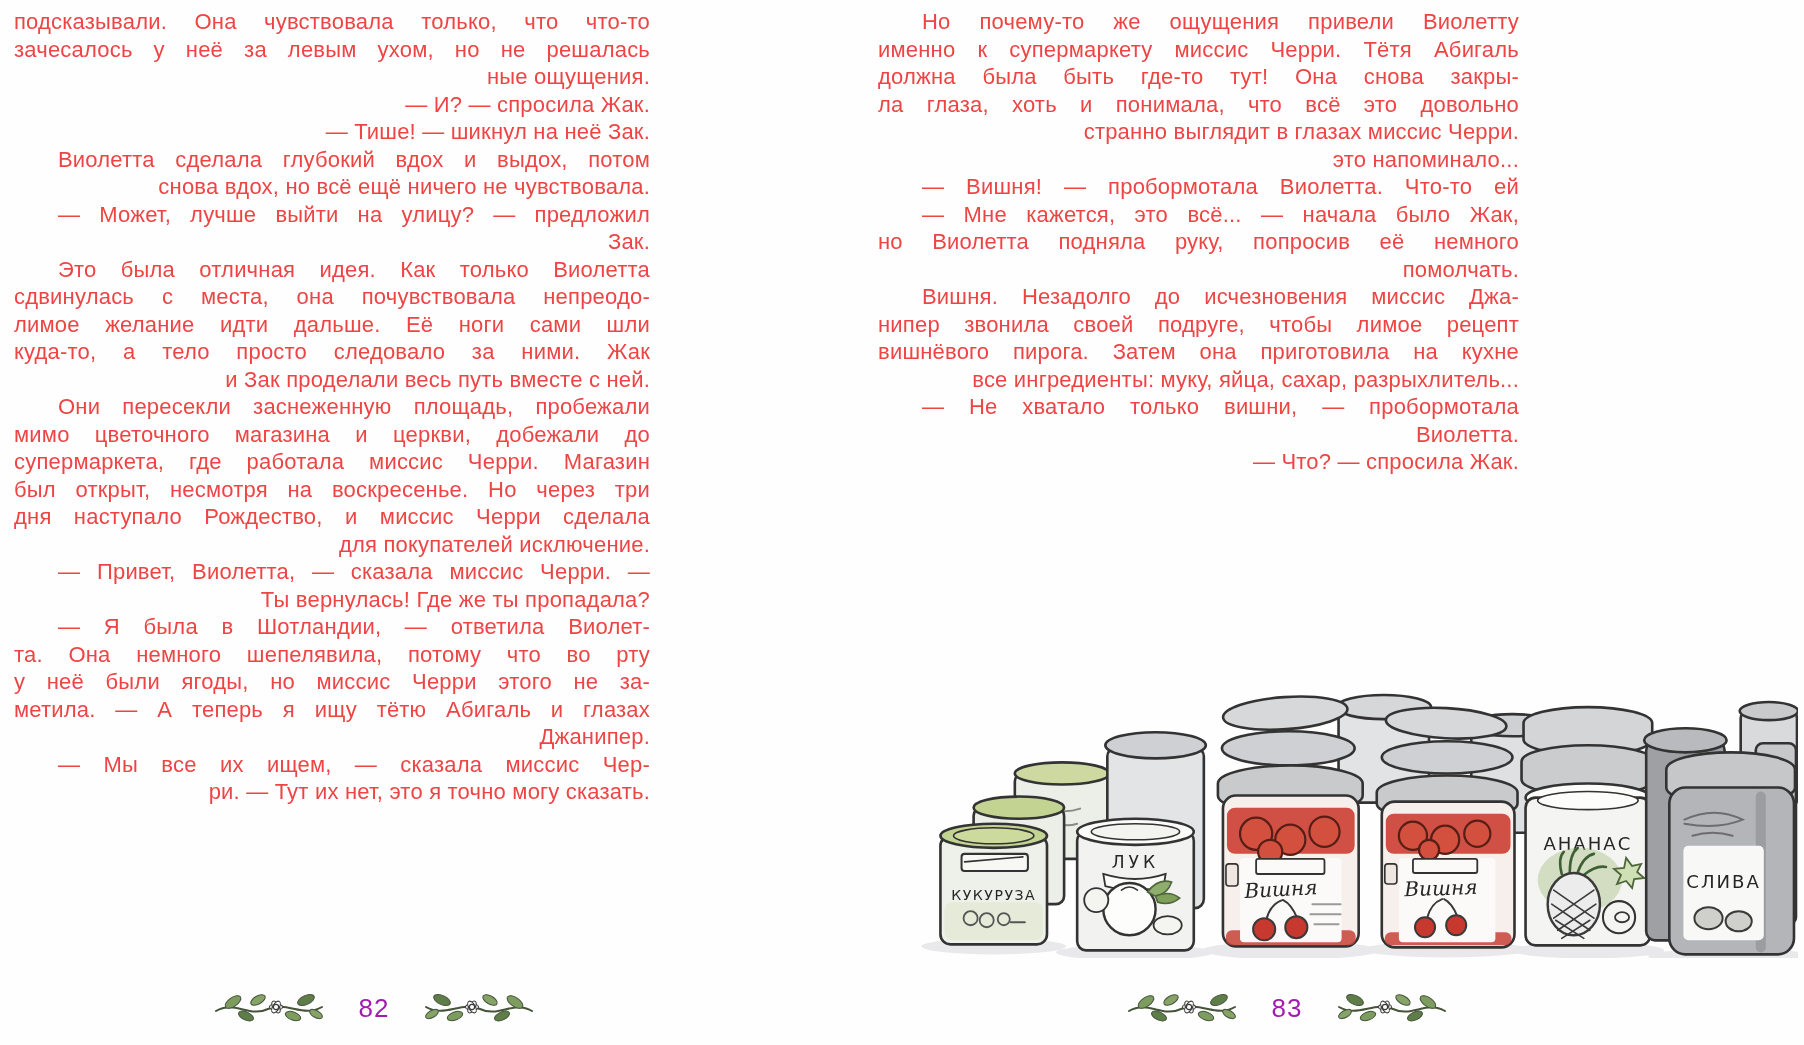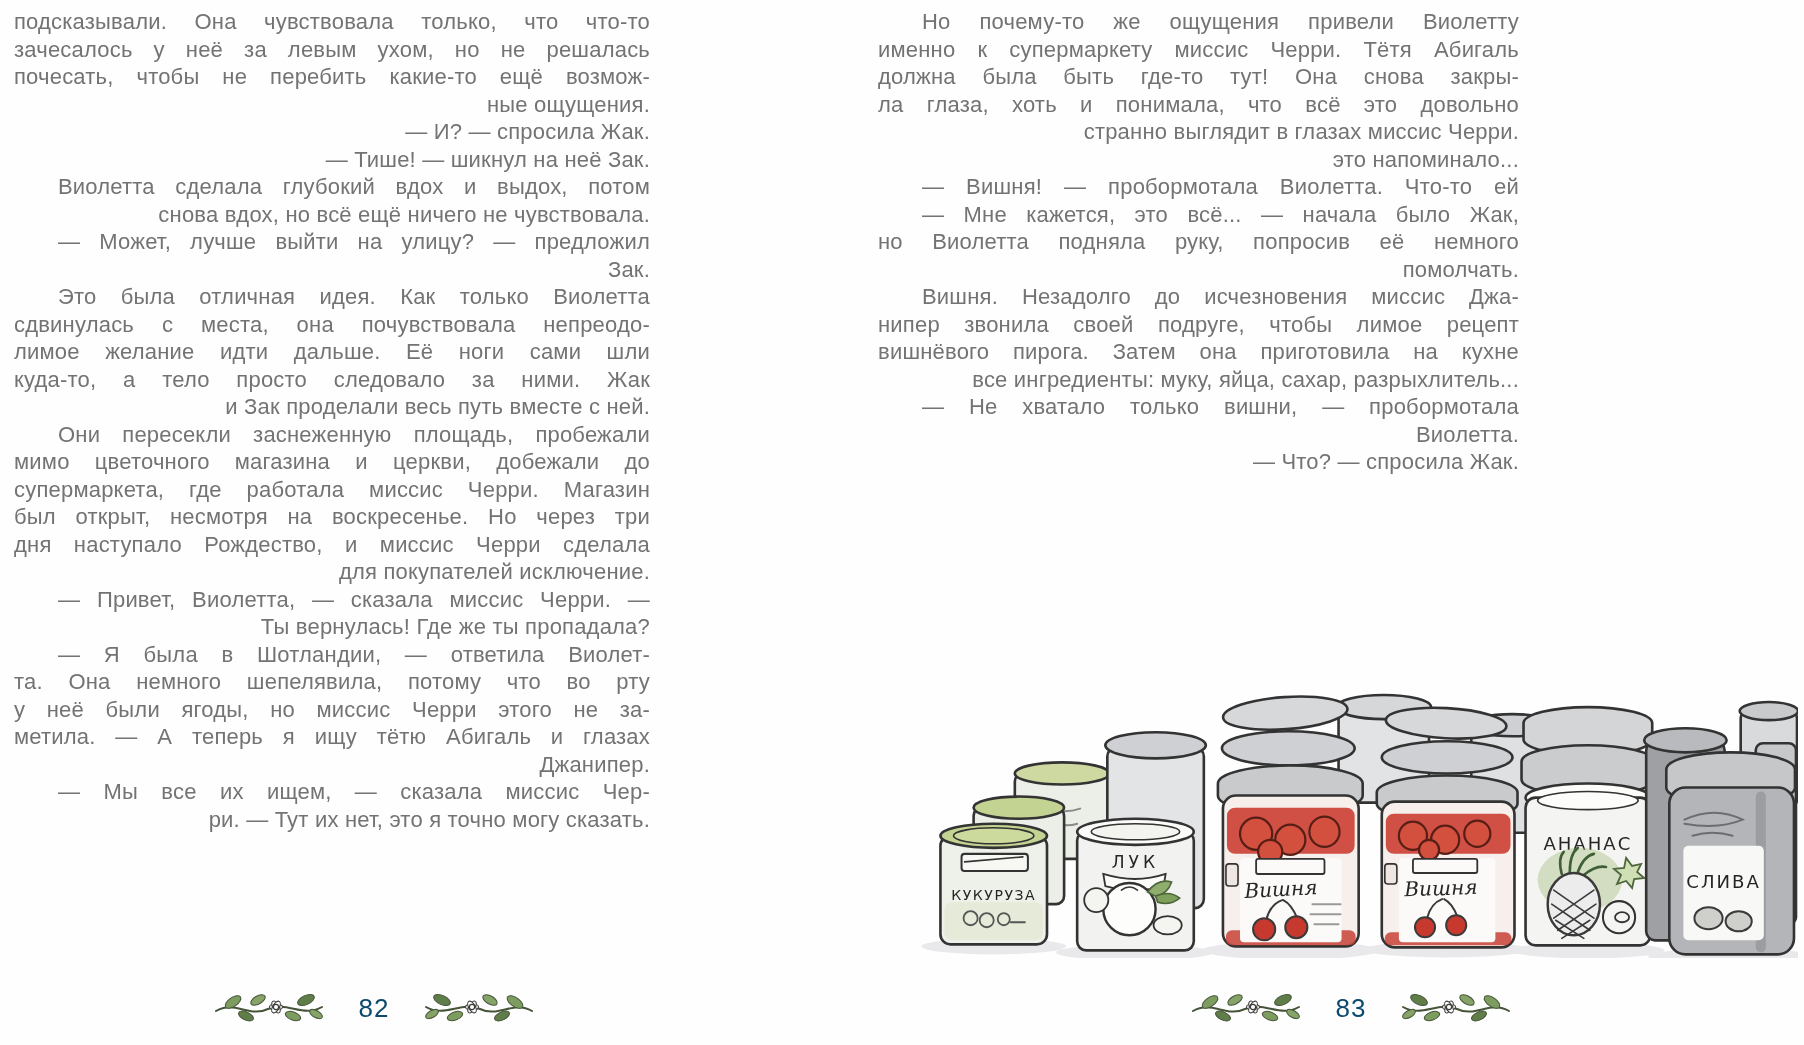--- a/index.html
+++ b/index.html
@@ -5,36 +5,36 @@
   html,body{margin:0;padding:0;}
   body{
     width:1804px;height:1045px;position:relative;overflow:hidden;
     background:#fefefe;
     font-family:"Liberation Sans", sans-serif;
     color:#1e1e1e;
   }
   .page-text{
     position:absolute;top:8px;
     font-size:22px;line-height:27.5px;letter-spacing:.2px;
-    color:#737373;
+    color:#ef4444;
   }
   #left-text{left:14px;width:636px;}
   #right-text{left:864px;width:641px;margin-left:14px;}
   .para{margin:0;}
   .line{text-align:right;white-space:normal;}
   .line.just{text-align:justify;text-align-last:justify;}
   .line.ind{text-indent:44px;}
   .page-footer{
     position:absolute;top:982px;height:52px;width:322px;
     display:flex;align-items:center;justify-content:space-between;
   }
   #footer-left{left:213px;}
-  #footer-right{left:1190px;text-align:right;}
+  #footer-right{left:1126px;text-align:right;}
   .page-num{
-    font-size:26px;letter-spacing:1px;color:#0c4a6e;
+    font-size:26px;letter-spacing:1px;color:#a21caf;
     font-family:"Liberation Sans", sans-serif;
   }
   .orn{width:112px;height:44px;flex:0 0 auto;}
   .orn.mirror{transform:scaleX(-1);}
   #jars{position:absolute;left:858px;top:610px;width:940px;height:348px;}
   svg text{user-select:none;}
   .hidden-defs{position:absolute;width:0;height:0;overflow:hidden;}
 </style>
 </head>
 <body>
@@ -59,21 +59,20 @@
   </defs>
 </svg>
 
 <main>
 
   <section>
     <div id="left-text" class="page-text">
         <div class="para">
           <div class="line just">подсказывали. Она чувствовала только, что что-то</div>
           <div class="line just">зачесалось у неё за левым ухом, но не решалась</div>
-          <div class="line just">почесать, чтобы не перебить какие-то ещё возмож-</div>
           <div class="line">ные ощущения.</div>
         </div>
         <div class="para">
           <div class="line ind">— И? — спросила Жак.</div>
         </div>
         <div class="para">
           <div class="line ind">— Тише! — шикнул на неё Зак.</div>
         </div>
         <div class="para">
           <div class="line just ind">Виолетта сделала глубокий вдох и выдох, потом</div>

